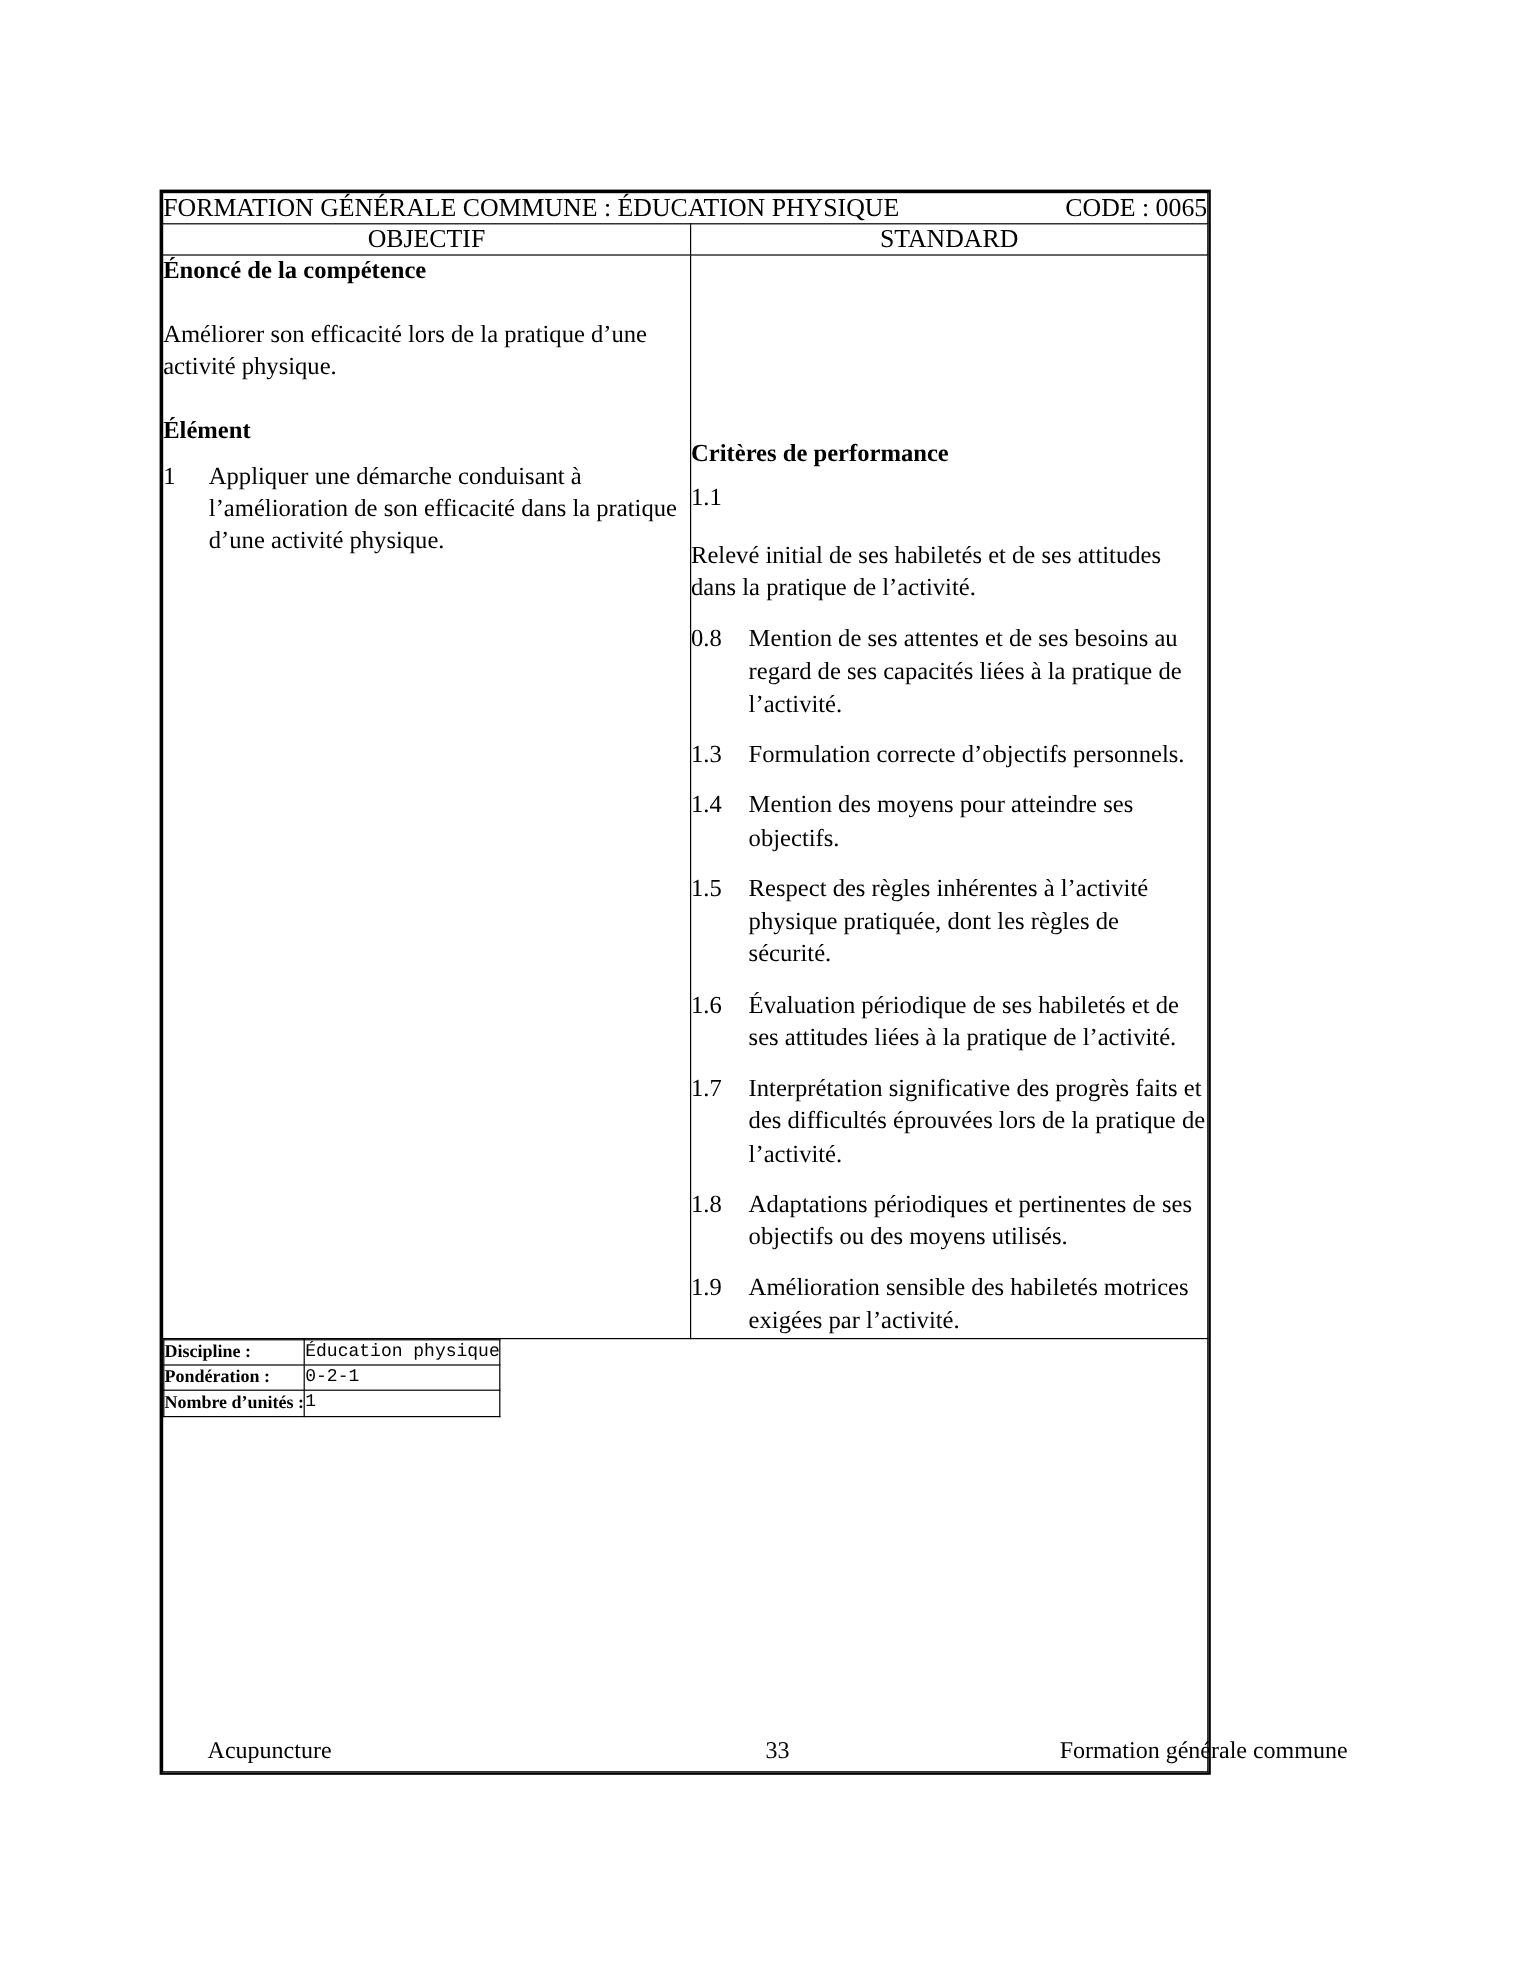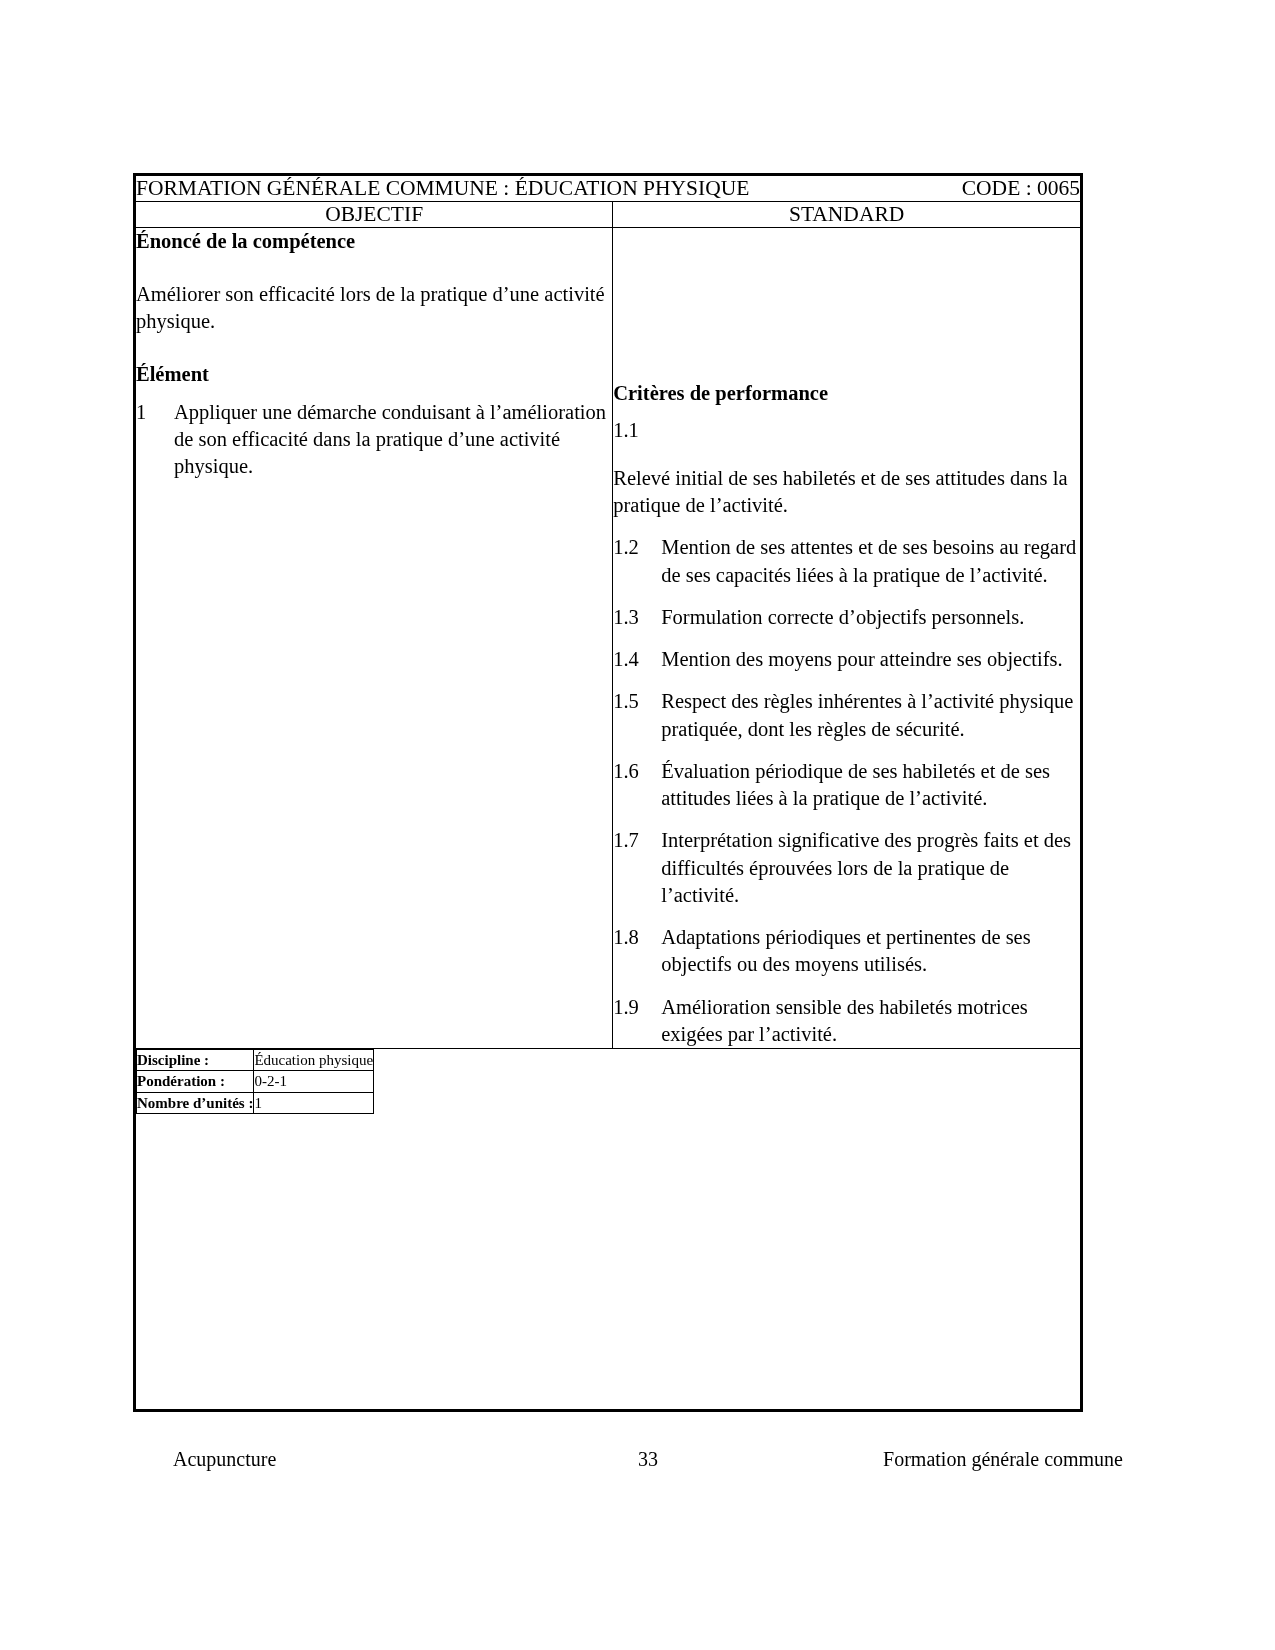--- a/index.html
+++ b/index.html
@@ -16,22 +16,22 @@
   }
   .page {
     position: absolute;
     left: 0; top: 0;
     width: 1275px;
     height: 1650px;
   }
   .doc-table {
     position: absolute;
     left: 133px;
-    top: 173px;
-    width: 950px;
+    top: 158px;
+    width: 876px;
     border: 2px solid #000;
     box-sizing: border-box;
     border-collapse: collapse;
   }
   table.main {
     width: 100%;
     border-collapse: collapse;
     table-layout: fixed;
   }
   table.main td {
@@ -122,21 +122,21 @@
     padding: 0;
     vertical-align: top;
   }
   .meta-label {
     font-weight: bold;
     white-space: nowrap;
     padding-right: 30px;
     font-family: "Liberation Serif", serif;
   }
   .meta-value {
-    font-family: Liberation Serif, serif;
+    font-family: Liberation Mono, monospace;
   }
   .page-footer {
     position: absolute;
     left: 133px;
     top: 1448px;
     width: 950px;
     display: flex;
     align-items: baseline;
     font-size: 20px;
     margin-left: 40px;
@@ -185,21 +185,21 @@
           </td>
           <td class="body-cell">
             <div style="height:152px"></div>
             <div class="bold">Critères de performance</div>
             <ul class="crit-list">
               <li class="crit-item">
                 <span class="crit-num">1.1</span>
                 <span class="crit-text">Relevé initial de ses habiletés et de ses attitudes dans la pratique de l’activité.</span>
               </li>
               <li class="crit-item">
-                <span class="crit-num">1.2</span>
+                <span class="crit-num">0.8</span>
                 <span class="crit-text">Mention de ses attentes et de ses besoins au regard de ses capacités liées à la pratique de l’activité.</span>
               </li>
               <li class="crit-item">
                 <span class="crit-num">1.3</span>
                 <span class="crit-text">Formulation correcte d’objectifs personnels.</span>
               </li>
               <li class="crit-item">
                 <span class="crit-num">1.4</span>
                 <span class="crit-text">Mention des moyens pour atteindre ses objectifs.</span>
               </li>

